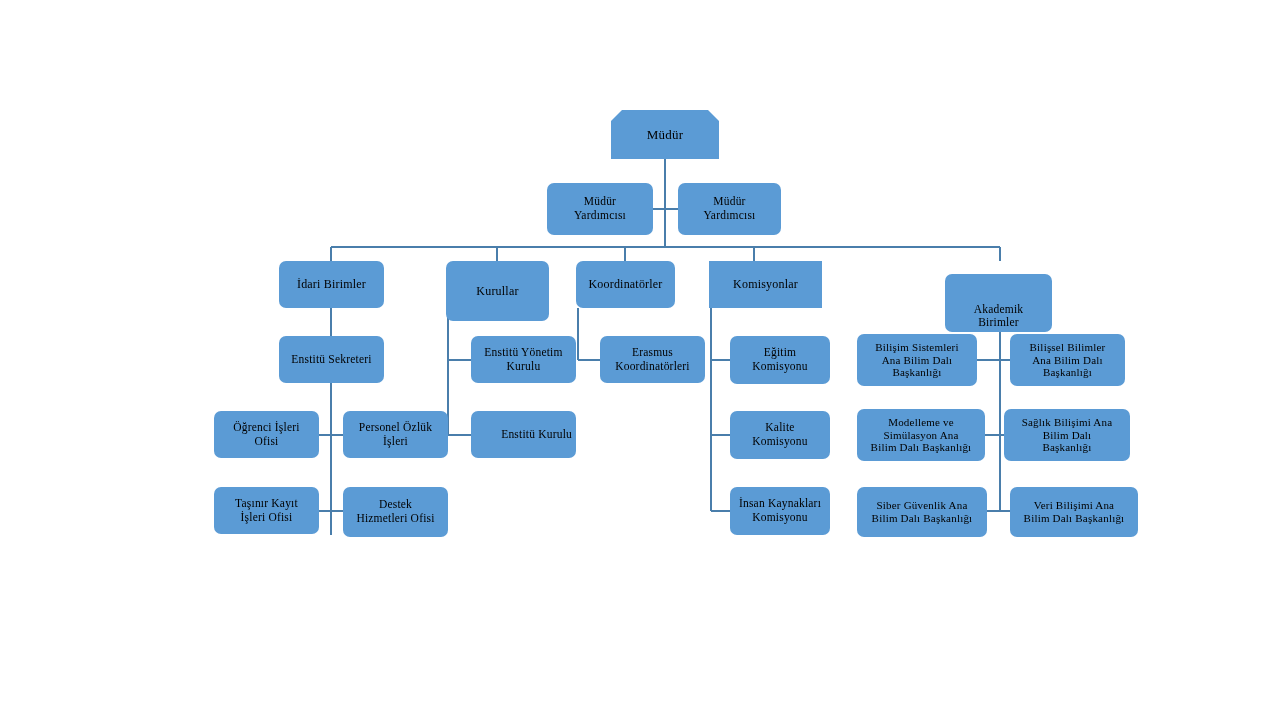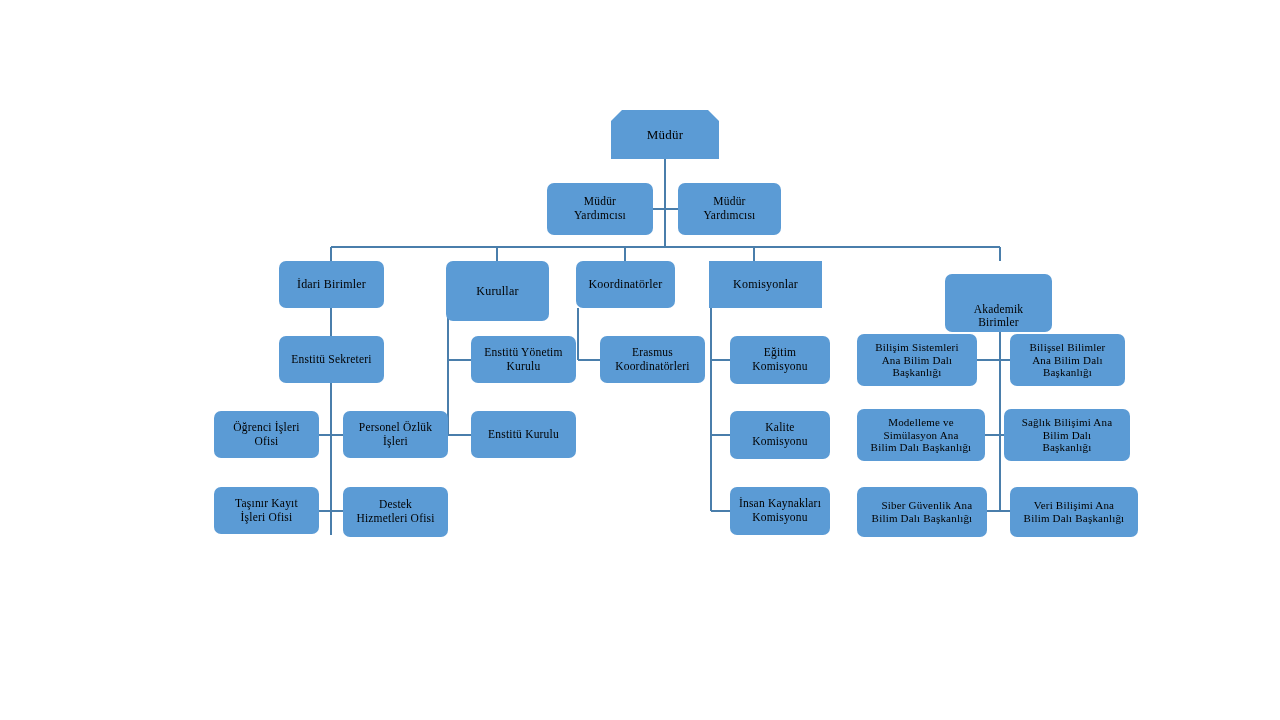--- a/index.html
+++ b/index.html
@@ -169,21 +169,21 @@
     </span>
   </div>
 
   <div class="node" style="left:471px; top:336px; width:105px; height:47px; font-size:11.5px;">
     <span>
       <span class="lbl">Enstitü  Yönetim</span>
       <span class="lbl">Kurulu</span>
     </span>
   </div>
 
-  <div class="node" style="left:471px; top:411px; width:105px; height:47px; font-size:11.5px;">
+  <div class="node" style="left:471px; top:411px; width:105px; height:47px; font-size:11.5px;justify-content:flex-end;">
     <span class="lbl">Enstitü  Kurulu</span>
   </div>
 
   <div class="node" style="left:600px; top:336px; width:105px; height:47px; font-size:11.5px;">
     <span>
       <span class="lbl">Erasmus</span>
       <span class="lbl">Koordinatörleri</span>
     </span>
   </div>
 
@@ -233,21 +233,21 @@
   </div>
 
   <div class="node" style="left:1004px; top:409px; width:126px; height:52px; font-size:11px;">
     <span>
       <span class="lbl">Sağlık  Bilişimi Ana</span>
       <span class="lbl">Bilim Dalı</span>
       <span class="lbl">Başkanlığı</span>
     </span>
   </div>
 
-  <div class="node" style="left:857px; top:487px; width:130px; height:50px; font-size:11px;text-align:right;">
+  <div class="node" style="left:857px; top:487px; width:130px; height:50px; font-size:11px;">
     <span>
       <span class="lbl">Siber  Güvenlik Ana</span>
       <span class="lbl">Bilim Dalı Başkanlığı</span>
     </span>
   </div>
 
   <div class="node" style="left:1010px; top:487px; width:128px; height:50px; font-size:11px;">
     <span>
       <span class="lbl">Veri  Bilişimi Ana</span>
       <span class="lbl">Bilim Dalı Başkanlığı</span>

